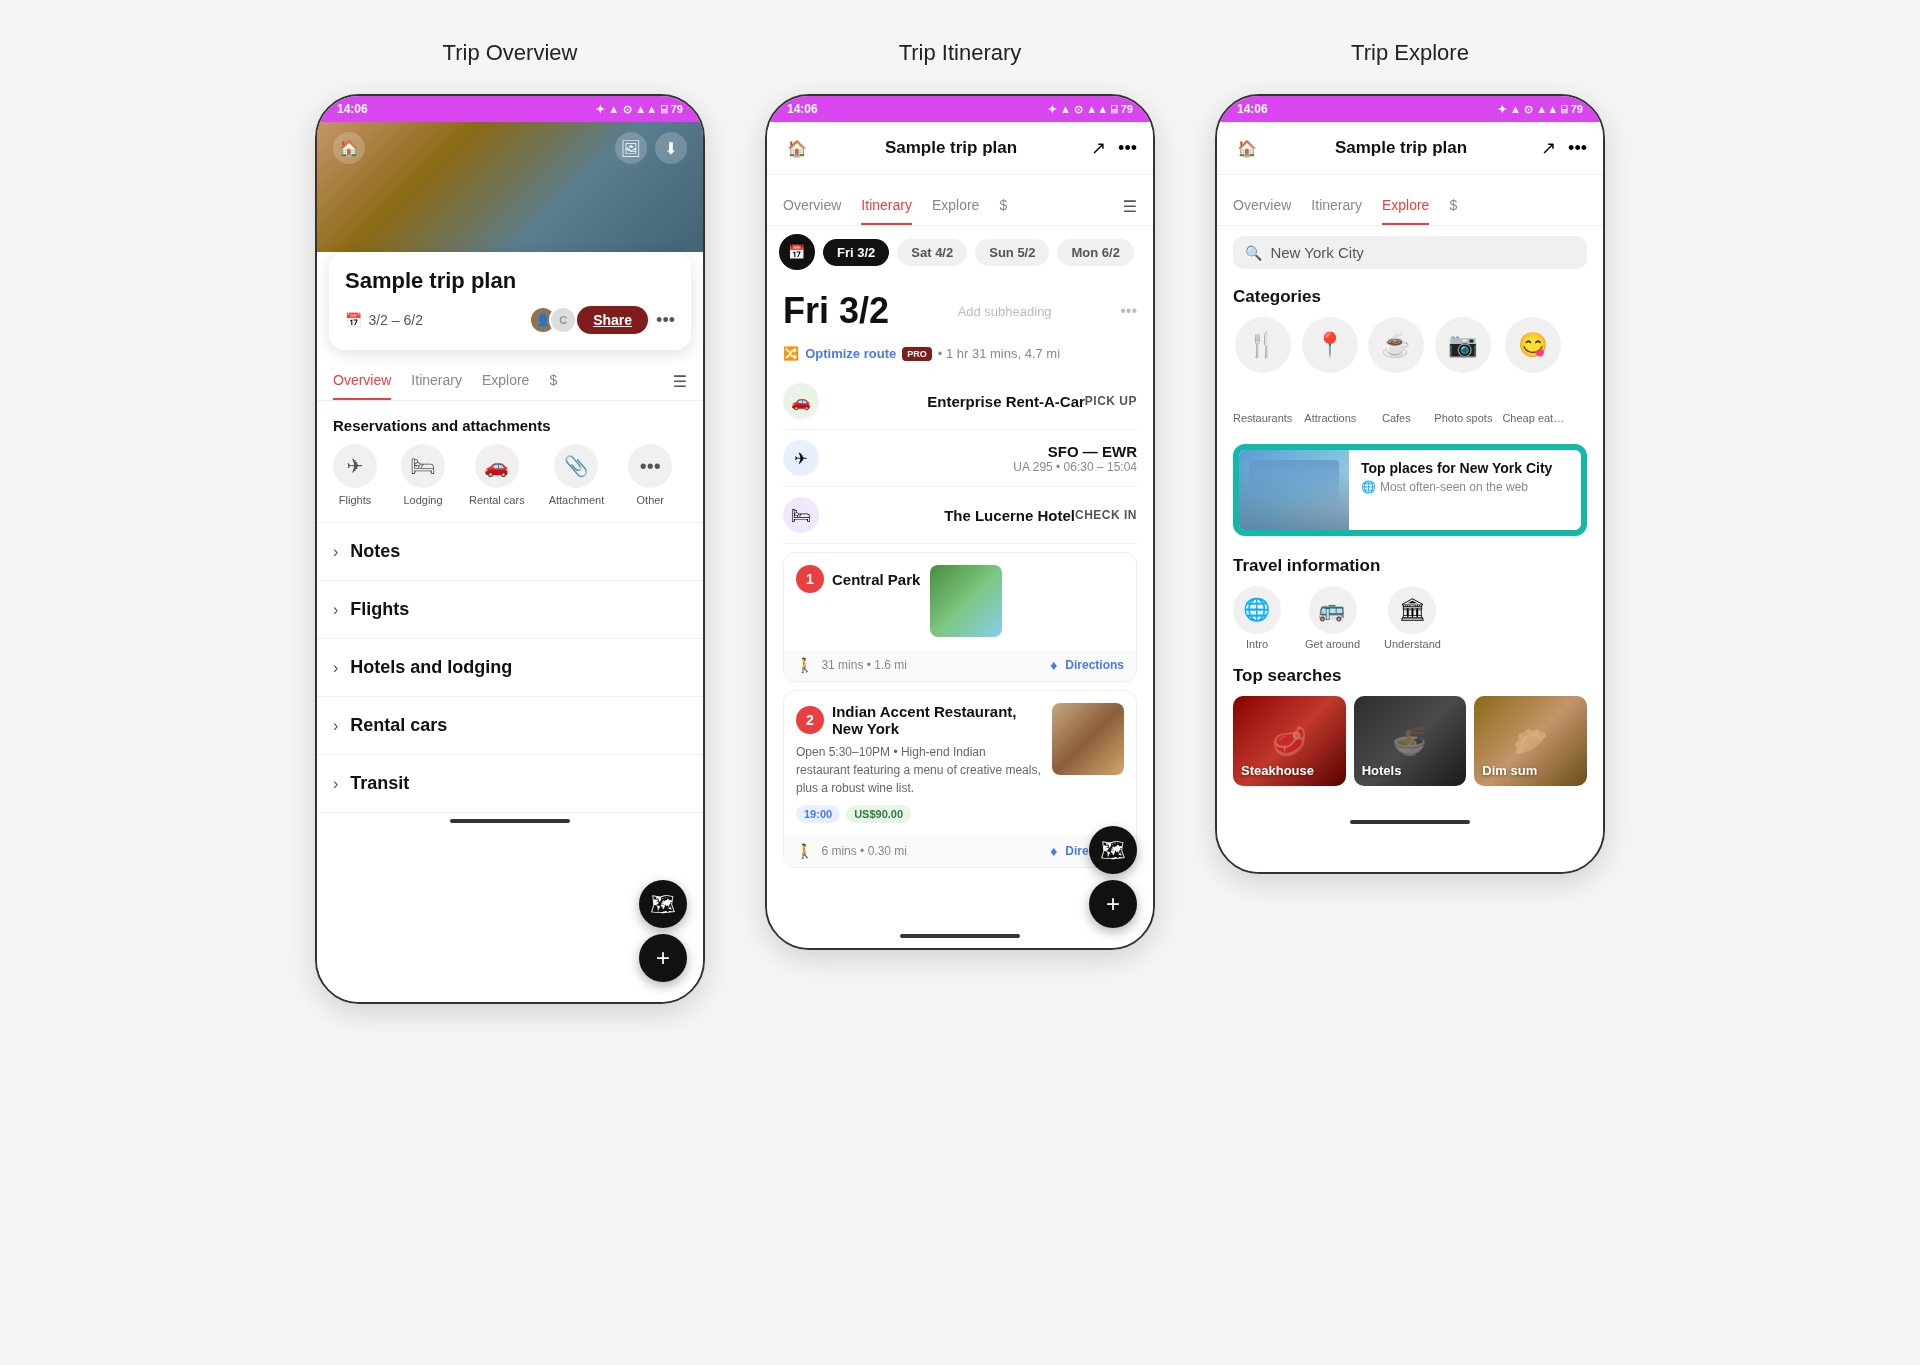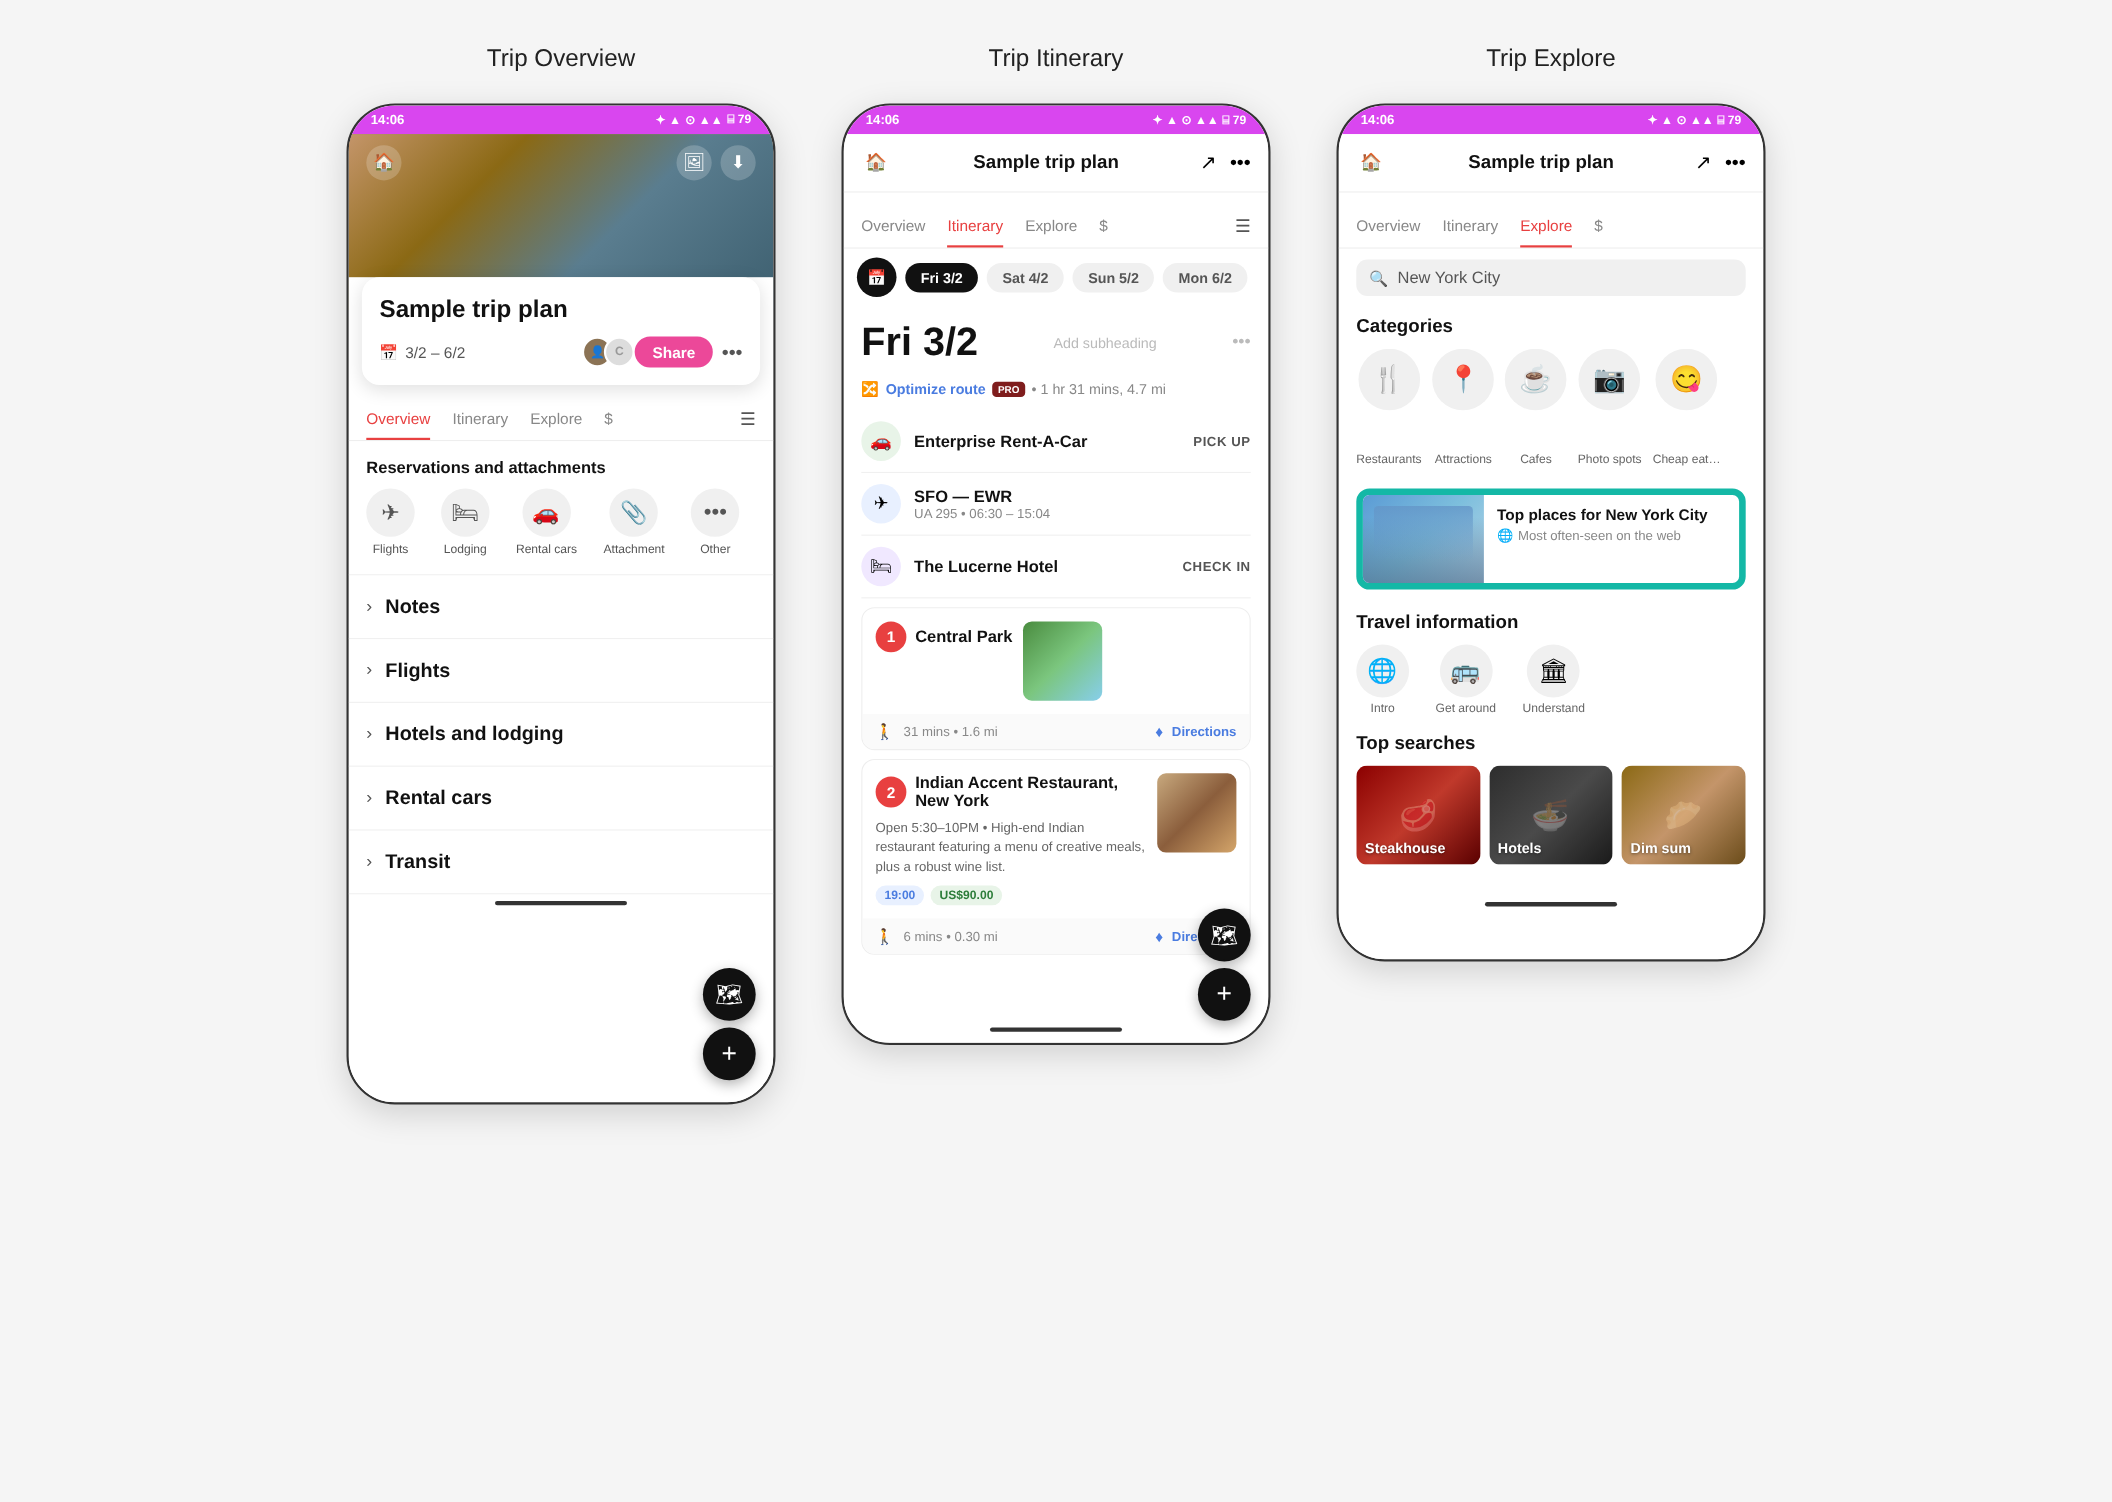--- a/index.html
+++ b/index.html
@@ -136,28 +136,29 @@
       font-size: 11px;
       color: #fff;
       font-weight: 600;
       margin-right: -8px;
     }
     .avatar-placeholder {
       background: #ddd;
       color: #999;
     }
     .share-btn {
-      background: #ec4899;
+      background: #7f1d1d;
       color: #fff;
       border: none;
       border-radius: 20px;
       padding: 6px 16px;
       font-size: 14px;
       font-weight: 600;
       cursor: pointer;
+      text-decoration: underline;
     }
     .more-btn {
       font-size: 18px;
       color: #555;
       cursor: pointer;
     }
     .tab-bar {
       display: flex;
       align-items: center;
       border-bottom: 1px solid #eee;
@@ -391,20 +392,21 @@
       flex-shrink: 0;
     }
     .itin-item-icon.blue {
       background: #e8f0ff;
     }
     .itin-item-icon.purple {
       background: #f0e8ff;
     }
     .itin-item-info {
       flex: 1;
+      text-align: right;
     }
     .itin-item-name {
       font-size: 15px;
       font-weight: 600;
       color: #111;
     }
     .itin-item-sub {
       font-size: 12px;
       color: #888;
     }

